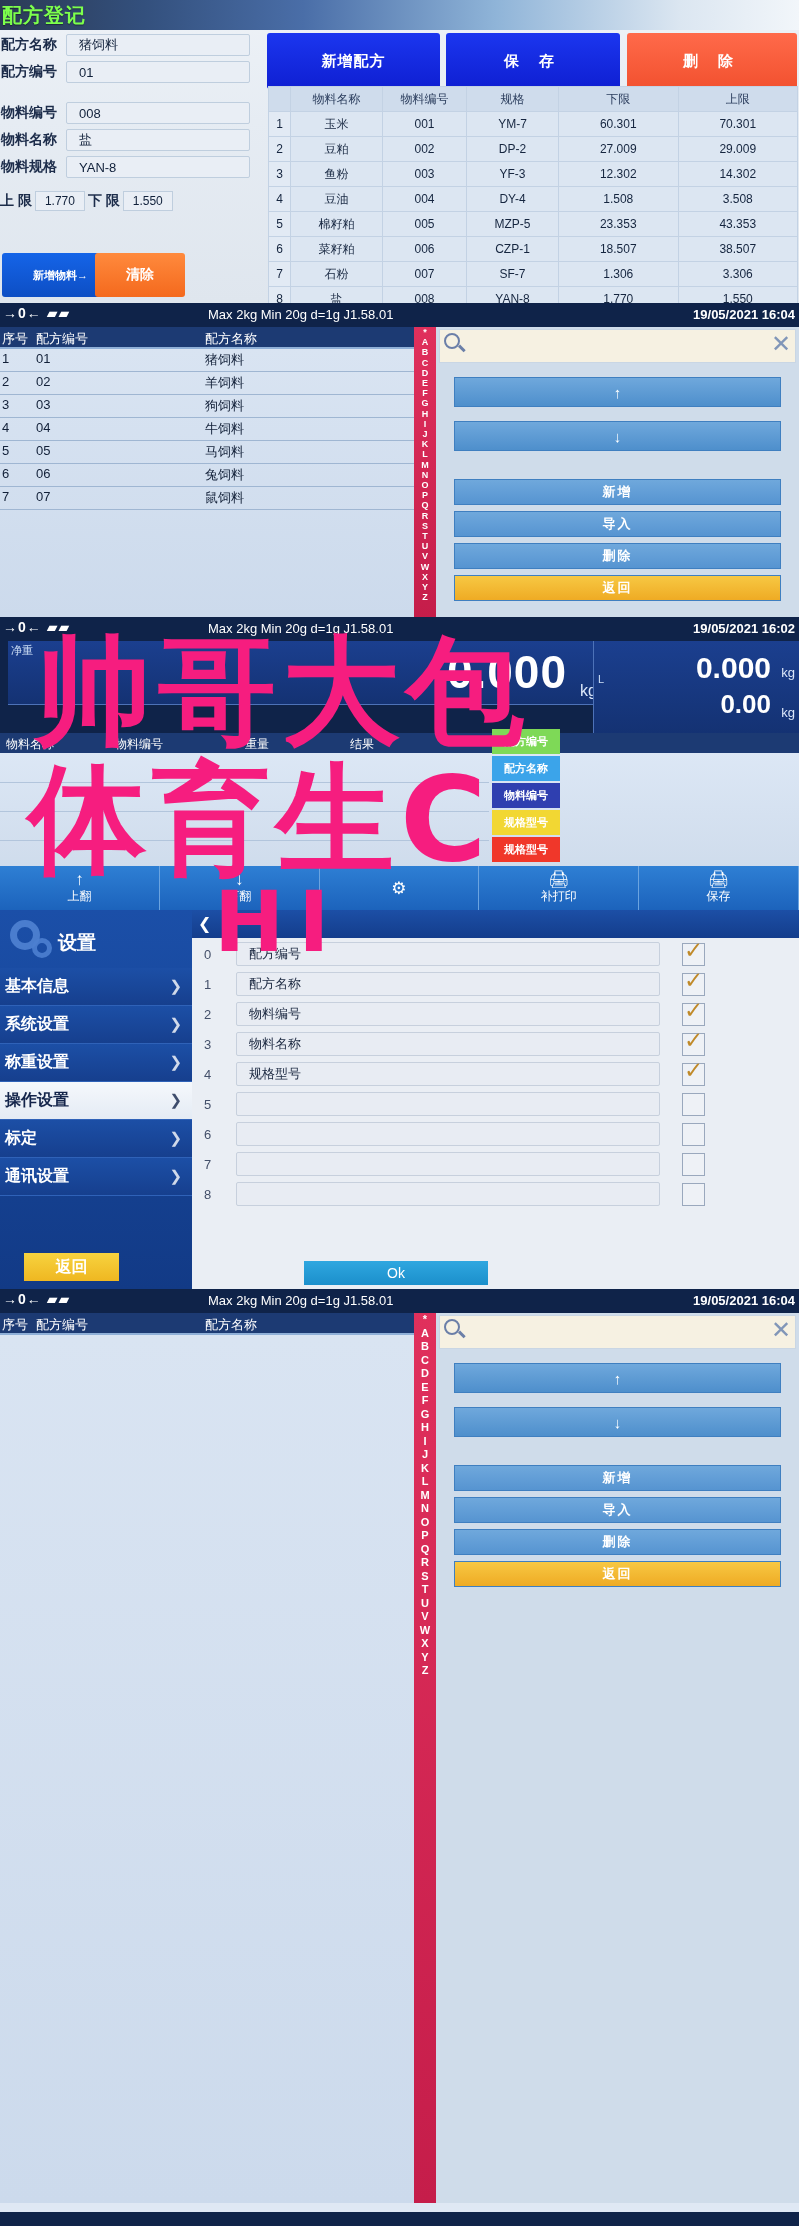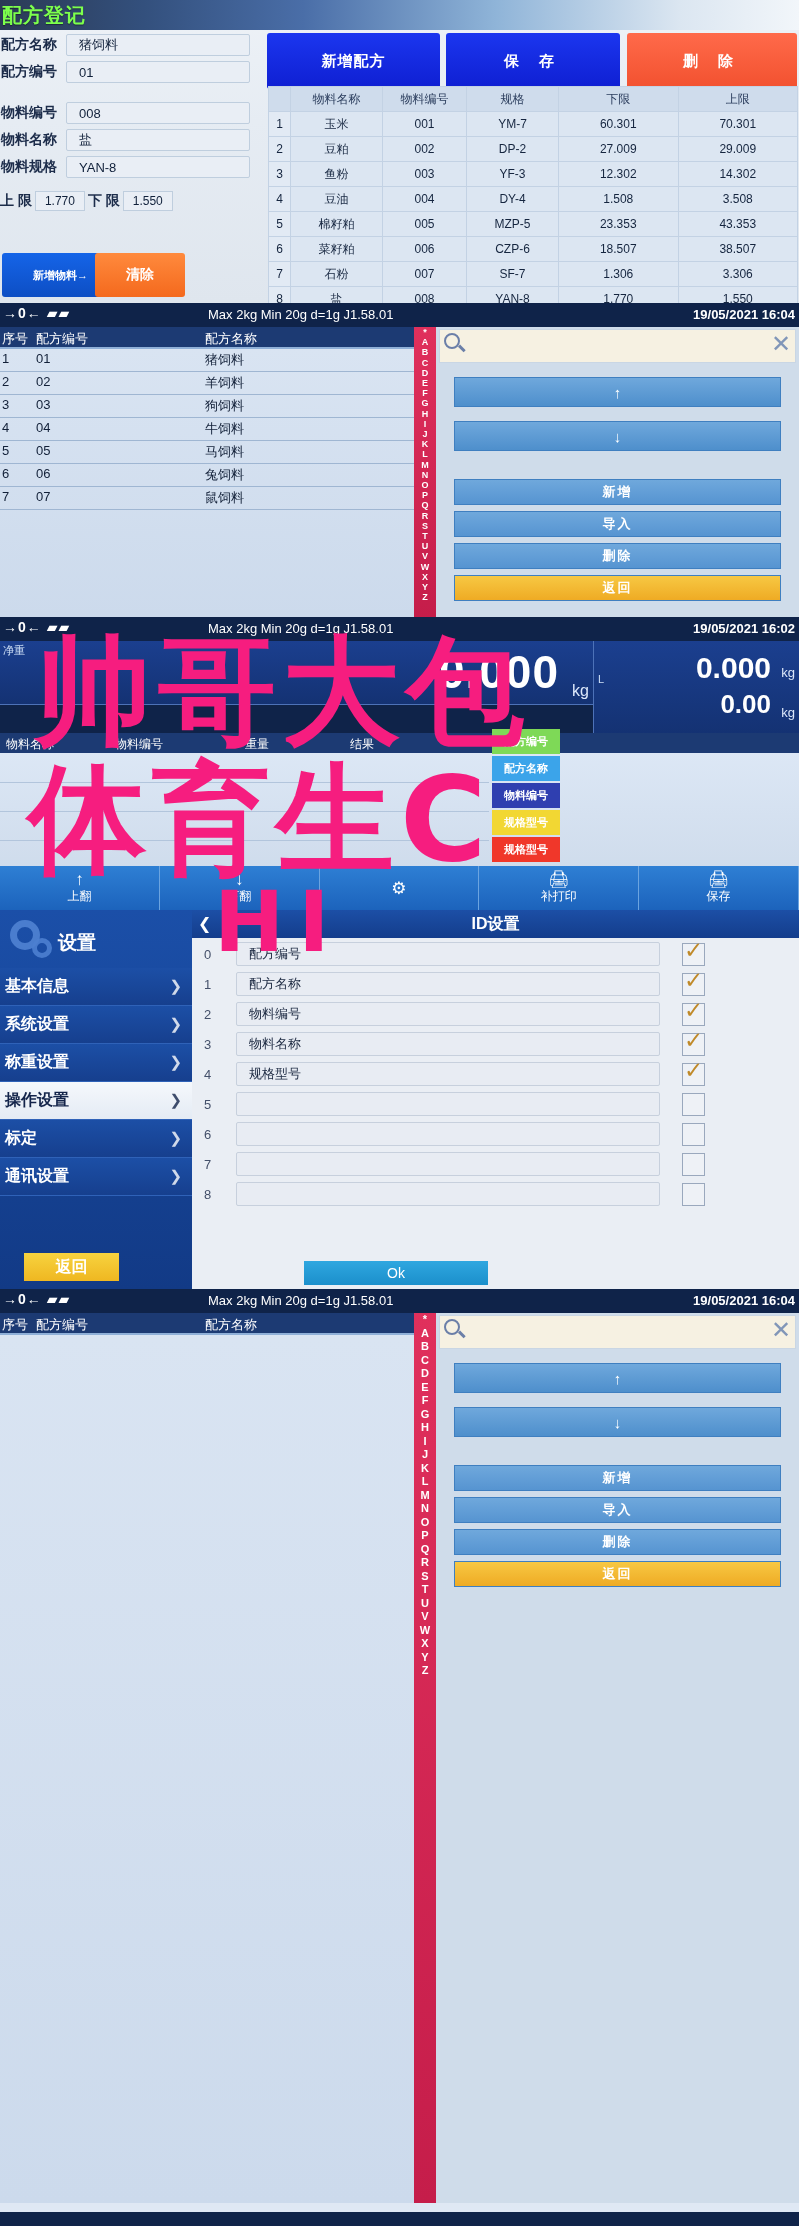--- a/index.html
+++ b/index.html
@@ -136,21 +136,21 @@
   #panel-recipe-list .search-bar { height: 34px; }
   #panel-recipe-list .arrow-btn  { height: 30px; margin: 14px 18px 0 18px;}
   #panel-recipe-list .side-act   { height: 26px; margin: 6px 18px 0 18px;}
   #panel-recipe-list .list-body  { height: 268px; }
   #panel-recipe-list .list-row   { height: 23px; }
 
   
   #panel-weigh { top: 617px; height: 293px; }
   .w-disp { position:relative; height: 92px; background:#0f2349; }
   .w-main {
-    position:absolute; left:0; top:0; width:593px; height:64px;
+    position:absolute; left:8px; top:0; width:593px; height:64px;
     background: linear-gradient(180deg,#1b3f8f,#143273); border-bottom:1px solid #4d72b8;
   }
   .w-main .lbl { position:absolute; left:3px; top:2px; font-size:11px; color:#cfe0f7;}
   .w-main .val { position:absolute; right:34px; top:4px; font-size:46px; color:#fff; font-weight:bold; letter-spacing:1px;}
   .w-main .unit{ position:absolute; right:4px; bottom:4px; font-size:16px; color:#dbe7fa;}
   .w-tare {
     position:absolute; left:0; top:64px; width:593px; height:28px;
     background: linear-gradient(180deg,#1b3f8f,#143273);
   }
   .w-tare .t { position:absolute; left:3px; top:5px; font-size:12px; color:#e3ecfb;}
@@ -357,21 +357,21 @@
             <td class="nm">棉籽粕</td>
             <td class="no">005</td>
             <td class="sp">MZP-5</td>
             <td class="lo">23.353</td>
             <td class="hi">43.353</td>
           </tr>
           <tr>
             <td class="idx">6</td>
             <td class="nm">菜籽粕</td>
             <td class="no">006</td>
-            <td class="sp">CZP-6</td>
+            <td class="sp">CZP-1</td>
             <td class="lo">18.507</td>
             <td class="hi">38.507</td>
           </tr>
           <tr>
             <td class="idx">7</td>
             <td class="nm">石粉</td>
             <td class="no">007</td>
             <td class="sp">SF-7</td>
             <td class="lo">1.306</td>
             <td class="hi">3.306</td>
@@ -581,21 +581,20 @@
           <span>通讯设置</span>
           <span class="chev">❯</span>
         </div>
       </div>
     <div class="st-back">返回</div>
   </div>
 
   <div class="st-main">
     <div class="st-main-head">
       <span class="bk">❮</span>
-      <span class="ttl">ID设置</span>
     </div>
     <div id="p4-id-rows">
         <div class="id-row">
           <span class="n">0</span>
           <span class="f">配方编号</span>
           <span class="cb on"></span>
         </div>
         <div class="id-row">
           <span class="n">1</span>
           <span class="f">配方名称</span>

